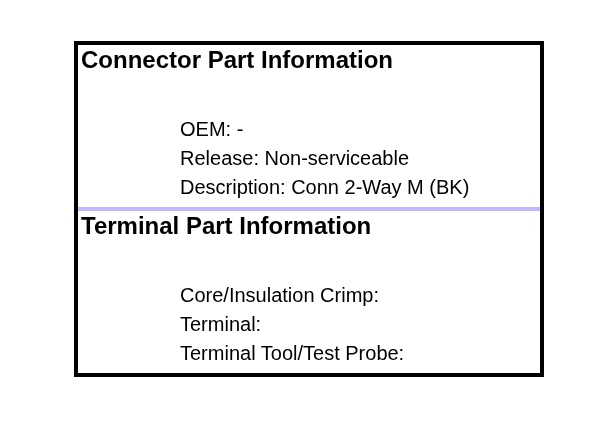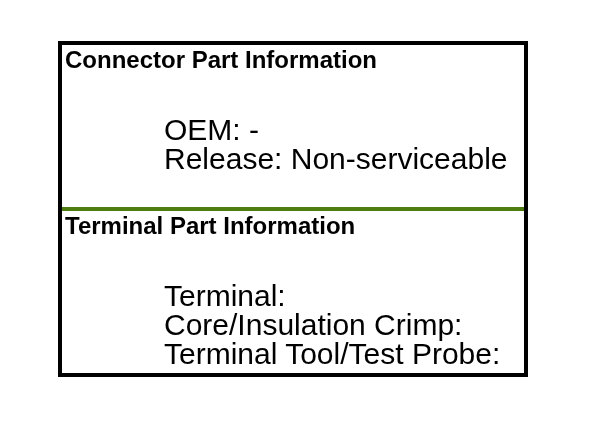--- a/index.html
+++ b/index.html
@@ -11,72 +11,73 @@
     position: relative;
     width: 608px;
     height: 422px;
     background: #ffffff;
     overflow: hidden;
     font-family: "Liberation Sans", sans-serif;
     color: #000000;
   }
   .info-box {
     position: absolute;
-    left: 58px;
+    left: 74px;
     top: 41px;
     width: 470px;
     height: 336px;
     box-sizing: border-box;
     border: 4px solid #000000;
     background: #ffffff;
   }
   .section {
     position: relative;
     height: 162px;
     overflow: hidden;
   }
   .section.divided {
-    border-top: 4px solid #4d7c0f;
+    border-top: 4px solid #c4b5fd;
   }
   .section-title {
     position: absolute;
     top: 1px;
     left: 3px;
     margin: 0;
     font-size: 24px;
     font-weight: bold;
     line-height: 28px;
     white-space: nowrap;
   }
   .section-lines {
     position: absolute;
     top: 70px;
     left: 102px;
-    font-size: 30px;
+    font-size: 20px;
     line-height: 29px;
     white-space: nowrap;
   }
 </style>
 </head>
 <body>
 
 <div class="canvas">
   <div class="info-box">
 
     <div class="section">
       <h2 class="section-title">Connector Part Information</h2>
       <div class="section-lines">
         <div>OEM: -</div>
         <div>Release: Non-serviceable</div>
+        <div>Description: Conn 2-Way M (BK)</div>
       </div>
     </div>
 
     <div class="section divided">
       <h2 class="section-title">Terminal Part Information</h2>
       <div class="section-lines">
+        <div>Core/Insulation Crimp:</div>
         <div>Terminal:</div>
-        <div>Core/Insulation Crimp:</div>
         <div>Terminal Tool/Test Probe:</div>
       </div>
     </div>
 
   </div>
 </div>
 
 </body></html>

